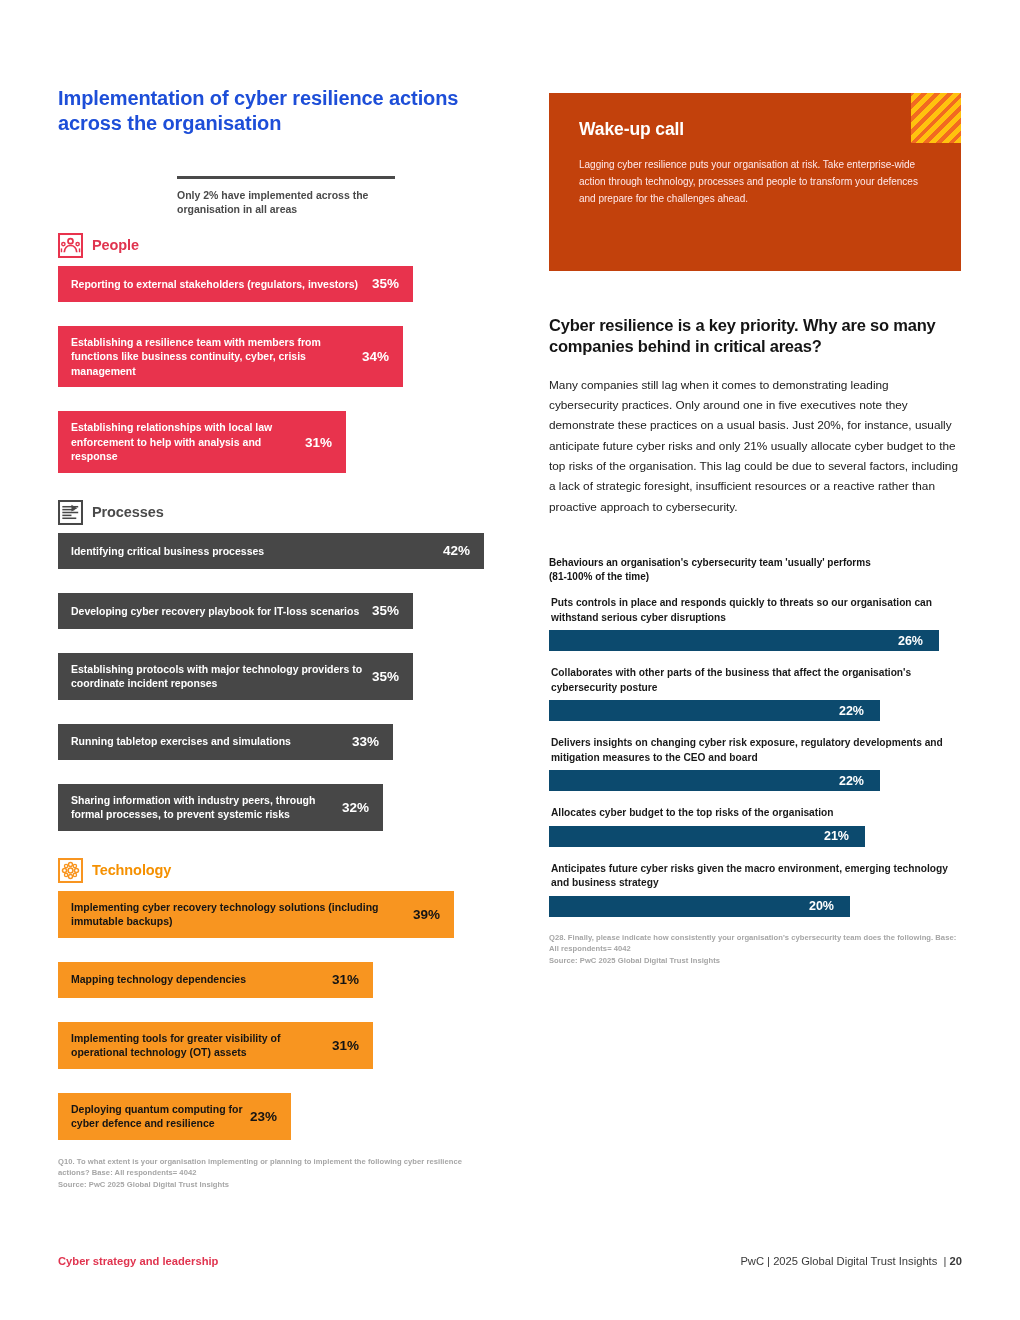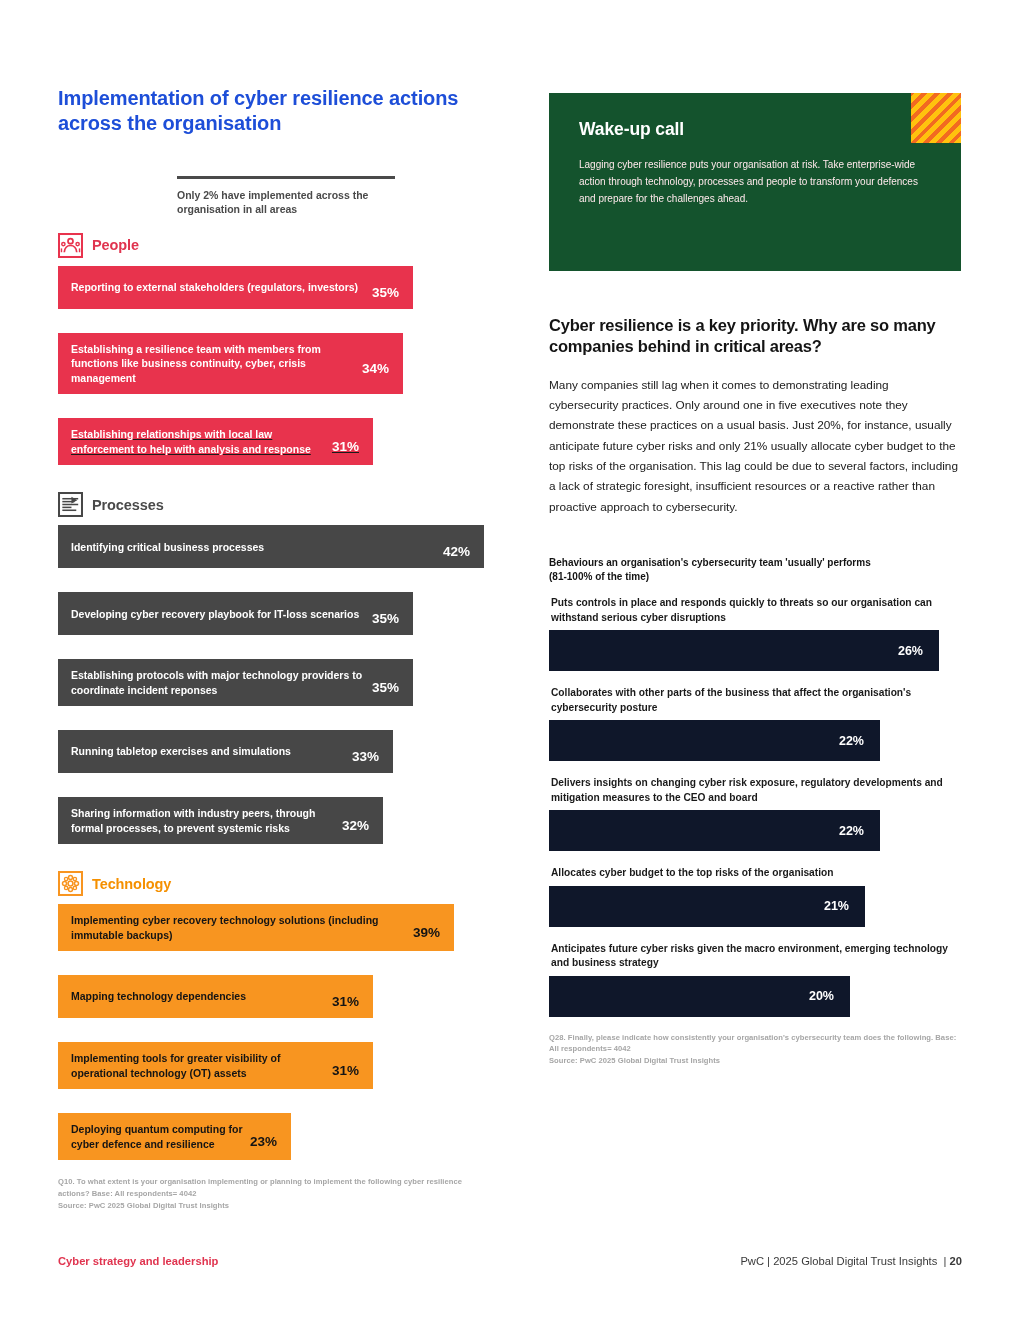--- a/index.html
+++ b/index.html
@@ -39,39 +39,38 @@
     position: relative; display: flex; align-items: center;
     padding: 9px 0 9px 13px; min-height: 36px;
   }
   .bar .bar-label {
     font-size: 10.5px; font-weight: bold; line-height: 1.38;
     flex: 1 1 auto; padding-right: 6px;
   }
   .bar .bar-value {
     font-size: 13.5px; font-weight: bold; white-space: nowrap;
     padding-right: 14px;
-    margin-top: 10px;
   }
   .bar-red { background: #e8334d; }
   .bar-red .bar-label, .bar-red .bar-value { color: #ffffff; }
   .bar-grey { background: #474747; }
   .bar-grey .bar-label, .bar-grey .bar-value { color: #ffffff; }
   .bar-orange { background: #f89520; }
   .bar-orange .bar-label, .bar-orange .bar-value { color: #141414; }
 
   .footnote {
     margin-top: 16px; font-size: 7.6px; line-height: 1.55;
     color: #a6a6a6; font-weight: bold; letter-spacing: 0.05px;
   }
 
   
   .right-col { position: absolute; left: 549px; top: 93px; width: 412px; }
 
   .wakeup {
-    position: relative; background: #14532d; padding: 26px 30px 32px 30px;
+    position: relative; background: #c2410c; padding: 26px 30px 32px 30px;
     min-height: 178px; overflow: hidden;
   }
   .wakeup-title {
     color: #ffffff; font-size: 17.5px; font-weight: bold; letter-spacing: -0.1px;
   }
   .wakeup-body {
     margin-top: 16px; color: #ffe9ec; font-size: 10px; line-height: 1.72;
     max-width: 378px;
   }
   .corner-stripes {
@@ -94,21 +93,21 @@
   }
   .beh-sub { margin-top: 2px; font-size: 10px; font-weight: bold; color: #141414; }
 
   .beh-list { margin-top: 14px; }
   .beh-item { margin-bottom: 15px; }
   .beh-item-label {
     font-size: 10.2px; font-weight: bold; line-height: 1.42;
     color: #1a1a1a; margin-bottom: 5px; padding-left: 2px;
   }
   .beh-bar {
-    background: #0f172a; height: 41px; display: flex;
+    background: #0c4a6e; height: 21px; display: flex;
     align-items: center; justify-content: flex-end;
   }
   .beh-bar .beh-val {
     color: #ffffff; font-size: 12.5px; font-weight: bold; padding-right: 16px;
   }
 
   .footnote-right {
     margin-top: 12px; font-size: 7.6px; line-height: 1.55;
     color: #a6a6a6; font-weight: bold; letter-spacing: 0.05px;
   }
@@ -153,21 +152,21 @@
 
     <div class="bars">
       <div class="bar bar-red" style="width:355px;">
         <span class="bar-label">Reporting to external stakeholders (regulators, investors)</span>
         <span class="bar-value">35%</span>
       </div>
       <div class="bar bar-red" style="width:345px;">
         <span class="bar-label">Establishing a resilience team with members from functions like business continuity, cyber, crisis management</span>
         <span class="bar-value">34%</span>
       </div>
-      <div class="bar bar-red" style="width:315px;text-decoration:underline;">
+      <div class="bar bar-red" style="width:288px;">
         <span class="bar-label">Establishing relationships with local law enforcement to help with analysis and response</span>
         <span class="bar-value">31%</span>
       </div>
     </div>
 
     <div class="cat-head cat-processes" style="margin-top:27px;">
       <span class="cat-icon">
         <svg viewBox="0 0 26 26" width="25" height="25">
           <rect x="1" y="1" width="24" height="24" fill="none" stroke="#474747" stroke-width="2.2"></rect>
           <path d="M4.5 7 H21" stroke="#474747" stroke-width="1.6"></path>

